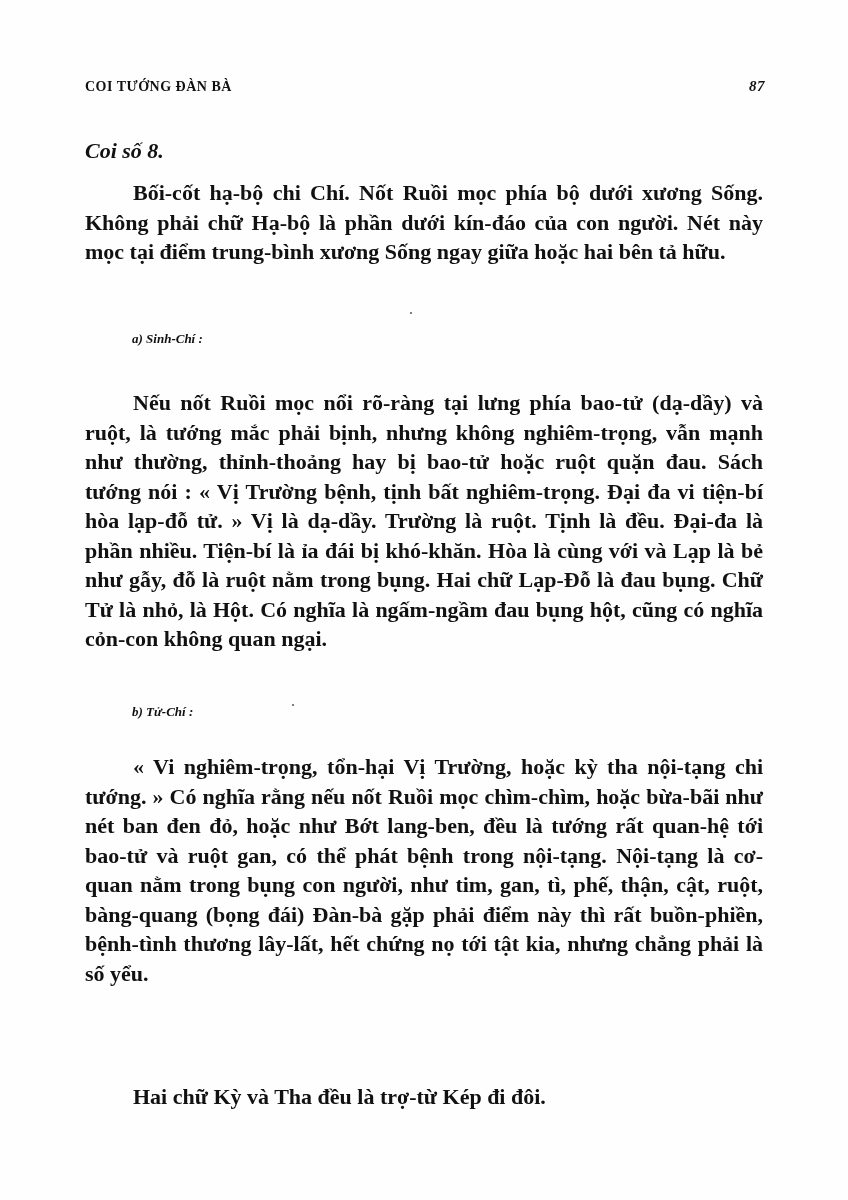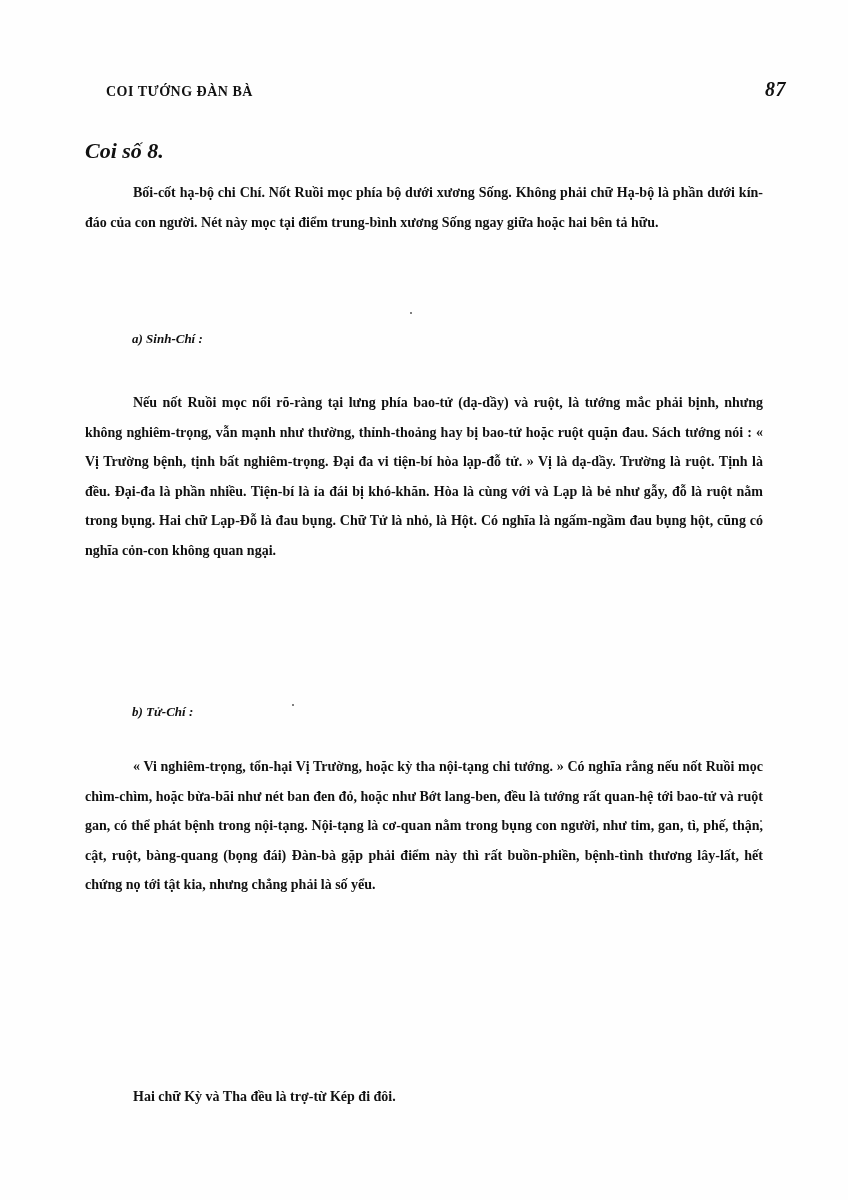--- a/index.html
+++ b/index.html
@@ -8,30 +8,30 @@
     background: #fdfdfd;
     font-family: "DejaVu Serif", serif;
     color: #111;
     position: relative;
     overflow: hidden;
   }
   .page { position: absolute; left: 0; top: 0; width: 848px; height: 1200px; background: #fefefe; }
   .running-head {
     position: absolute; left: 85px; top: 78px; width: 680px;
     display: flex; justify-content: space-between; align-items: baseline;
-    font-family: "Liberation Serif", serif; font-weight: bold; font-size: 14px; letter-spacing: 0.5px; margin-left: 21px;
+    font-family: "Liberation Serif", serif; font-weight: bold; font-size: 14px; letter-spacing: 0.5px;
   }
-  .running-head .folio { font-style: italic; font-size: 20px; }
+  .running-head .folio { font-style: italic; font-size: 15px; }
   .section-title {
     position: absolute; left: 85px; top: 138px;
     font-family: "Liberation Serif", serif; font-style: italic; font-weight: bold; font-size: 22px;
   }
   .block {
     position: absolute; left: 85px; width: 678px;
-    font-family: "Liberation Serif", serif; font-weight: bold; font-size: 14px;
+    font-family: "Liberation Serif", serif; font-weight: bold; font-size: 22px;
     line-height: 29.5px; text-align: justify; text-align-last: left;
   }
   .block p { margin: 0; text-indent: 48px; }
   .sub { position: absolute; left: 132px; font-family: "Liberation Serif", serif; font-style: italic; font-weight: bold; font-size: 13px; }
   .b1 { top: 178px; }
   .sa { top: 331px; }
   .b2 { top: 388px; }
   .sb { top: 704px; }
   .b3 { top: 752px; }
   .b4 { top: 1082px; }

